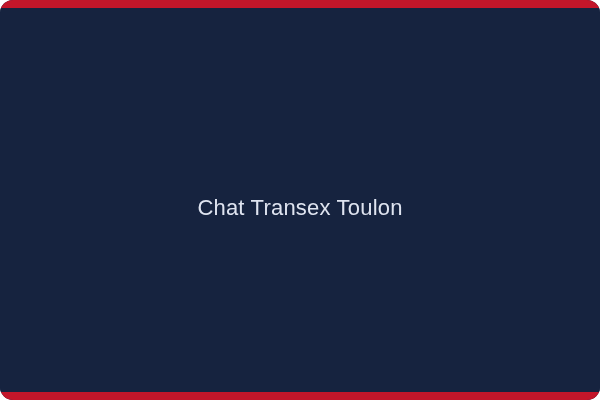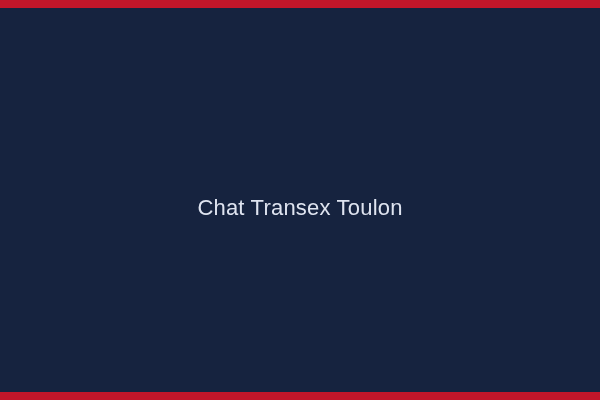--- a/index.html
+++ b/index.html
@@ -13,20 +13,21 @@
   }
 
   .placeholder-card {
     position: relative;
     width: 600px;
     height: 400px;
     overflow: hidden;
     background: #16233f;
     display: flex;
     flex-direction: column;
+    border-radius: 13px;
   }
 
   .accent-bar {
     flex: 0 0 auto;
     width: 100%;
     height: 8px;
     background: #c3162a;
   }
 
   .accent-bar-top {

